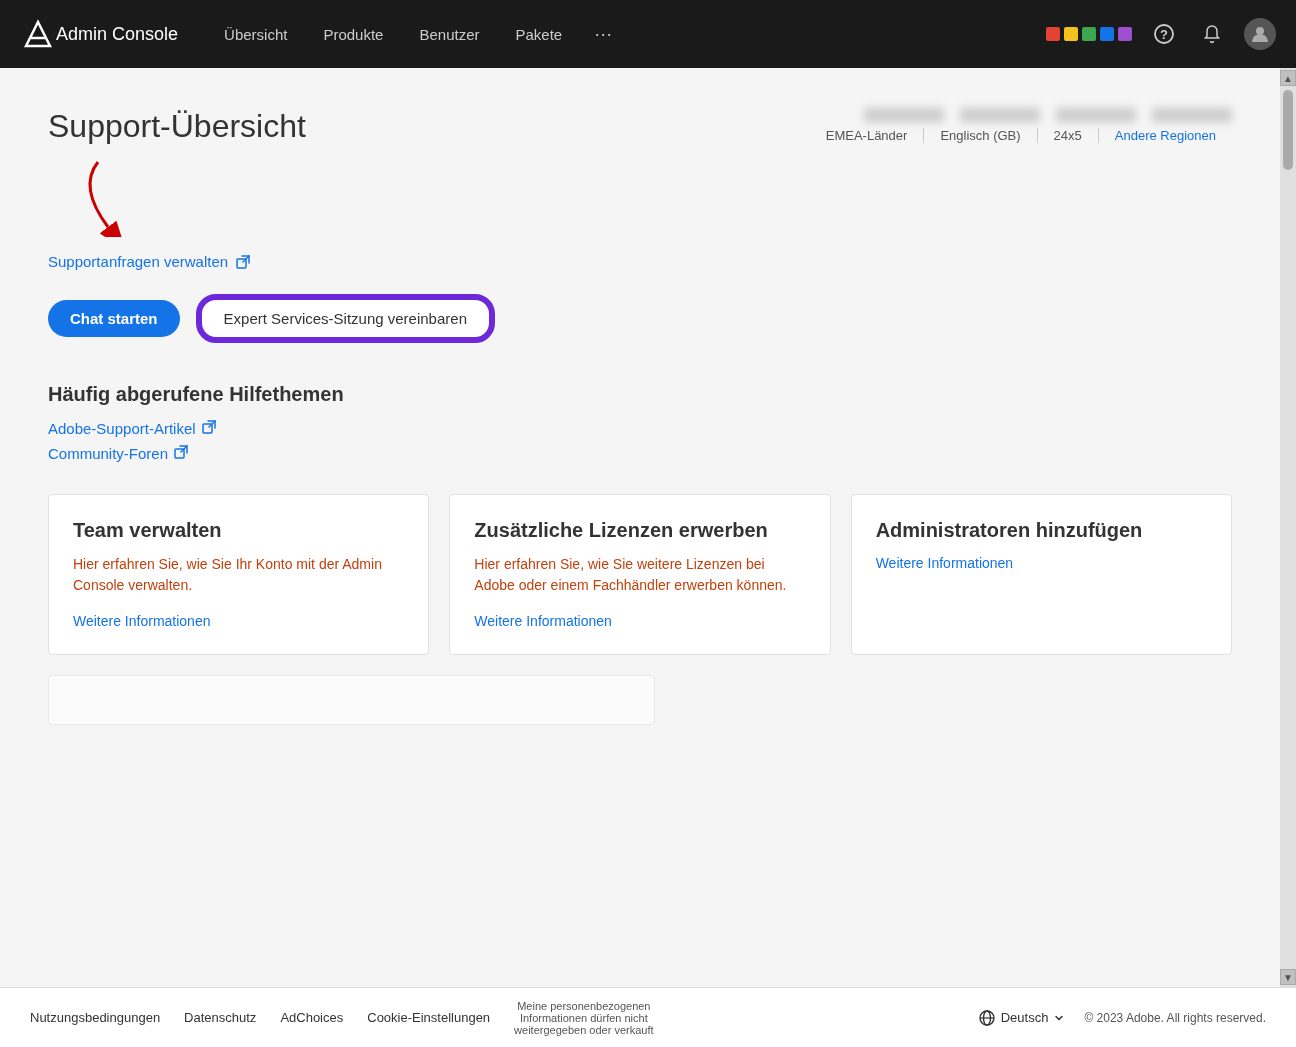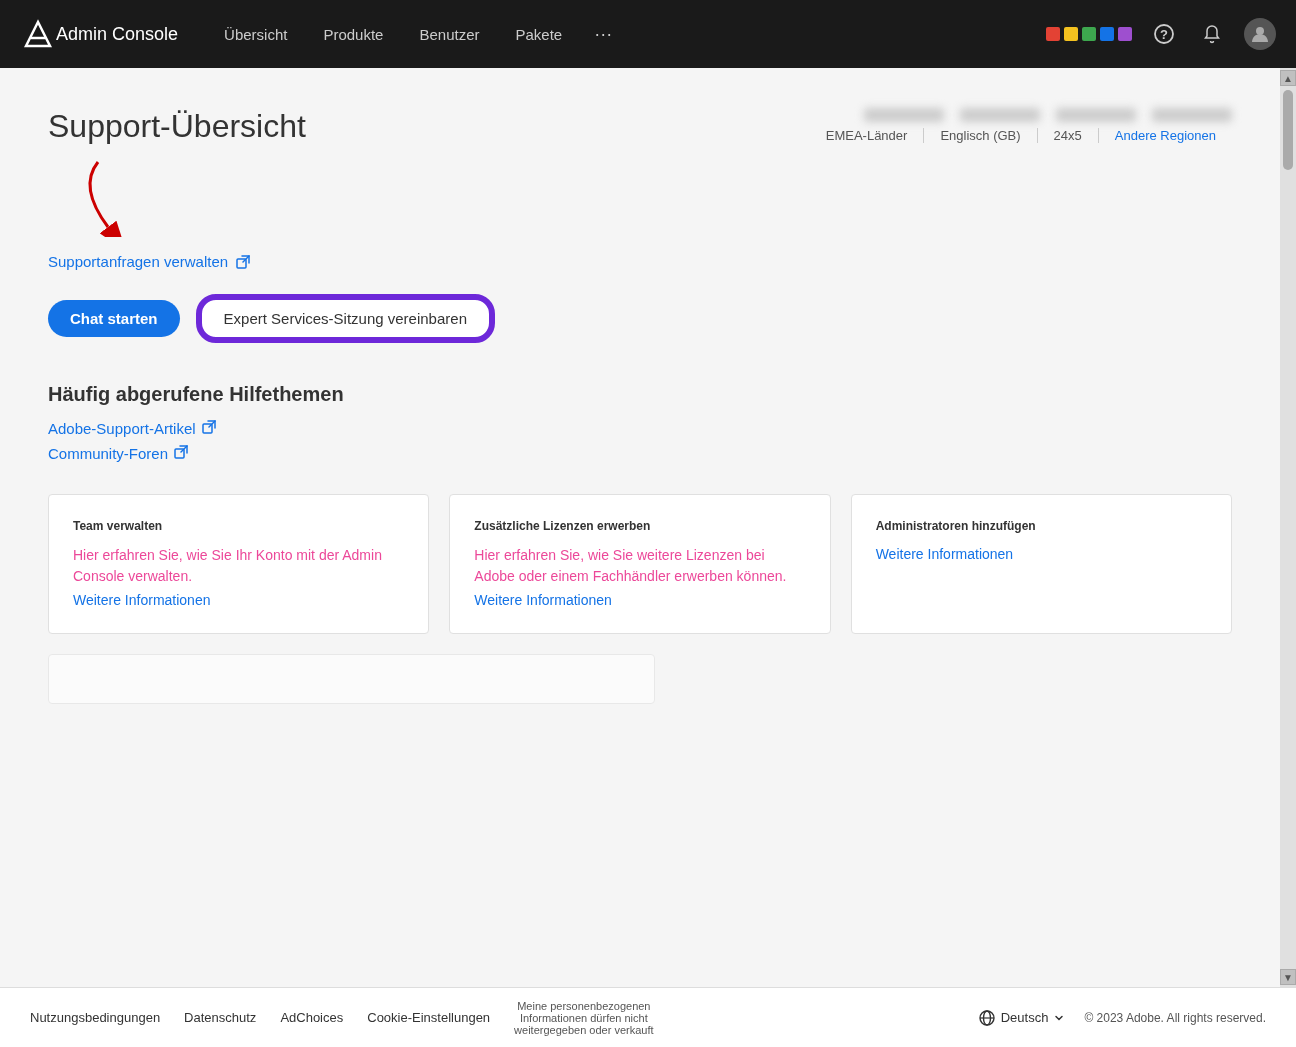--- a/index.html
+++ b/index.html
@@ -275,30 +275,30 @@
       gap: 20px;
       margin-bottom: 20px;
     }
     .card {
       background: #fff;
       border: 1px solid #e0e0e0;
       border-radius: 4px;
       padding: 24px;
     }
     .card-title {
-      font-size: 12px;
+      font-size: 20px;
       font-weight: 700;
       color: #333;
       margin-bottom: 12px;
     }
     .card-body {
       font-size: 14px;
-      color: #ec4899;
+      color: #c2410c;
       line-height: 1.5;
-      margin-bottom: 4px;
+      margin-bottom: 16px;
     }
     .card-link {
       color: #1473e6;
       text-decoration: none;
       font-size: 14px;
       cursor: pointer;
       margin-top: 16px;
     }
 
     

